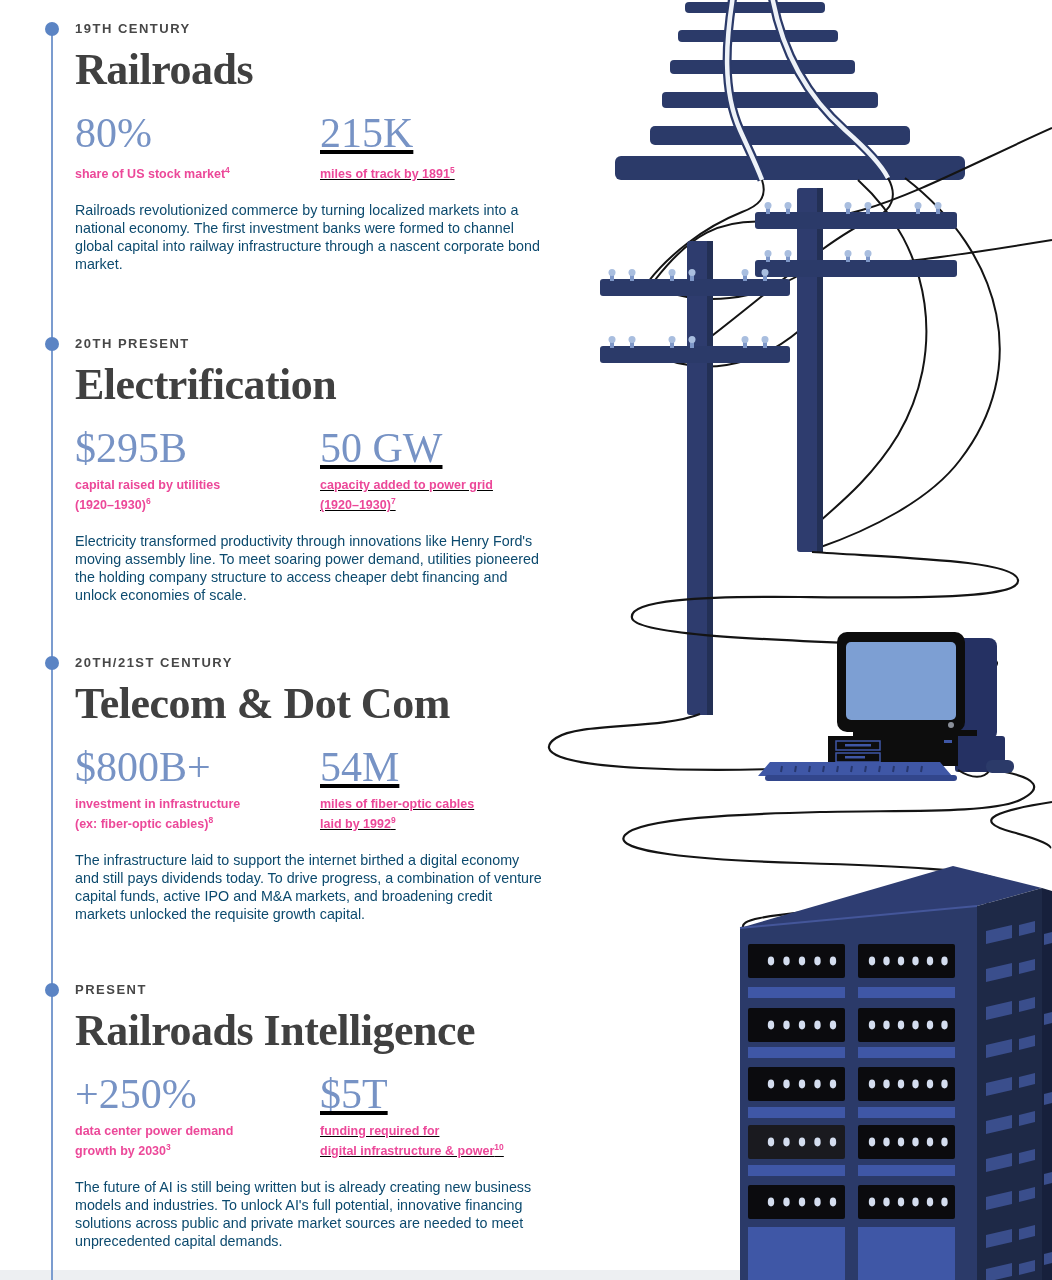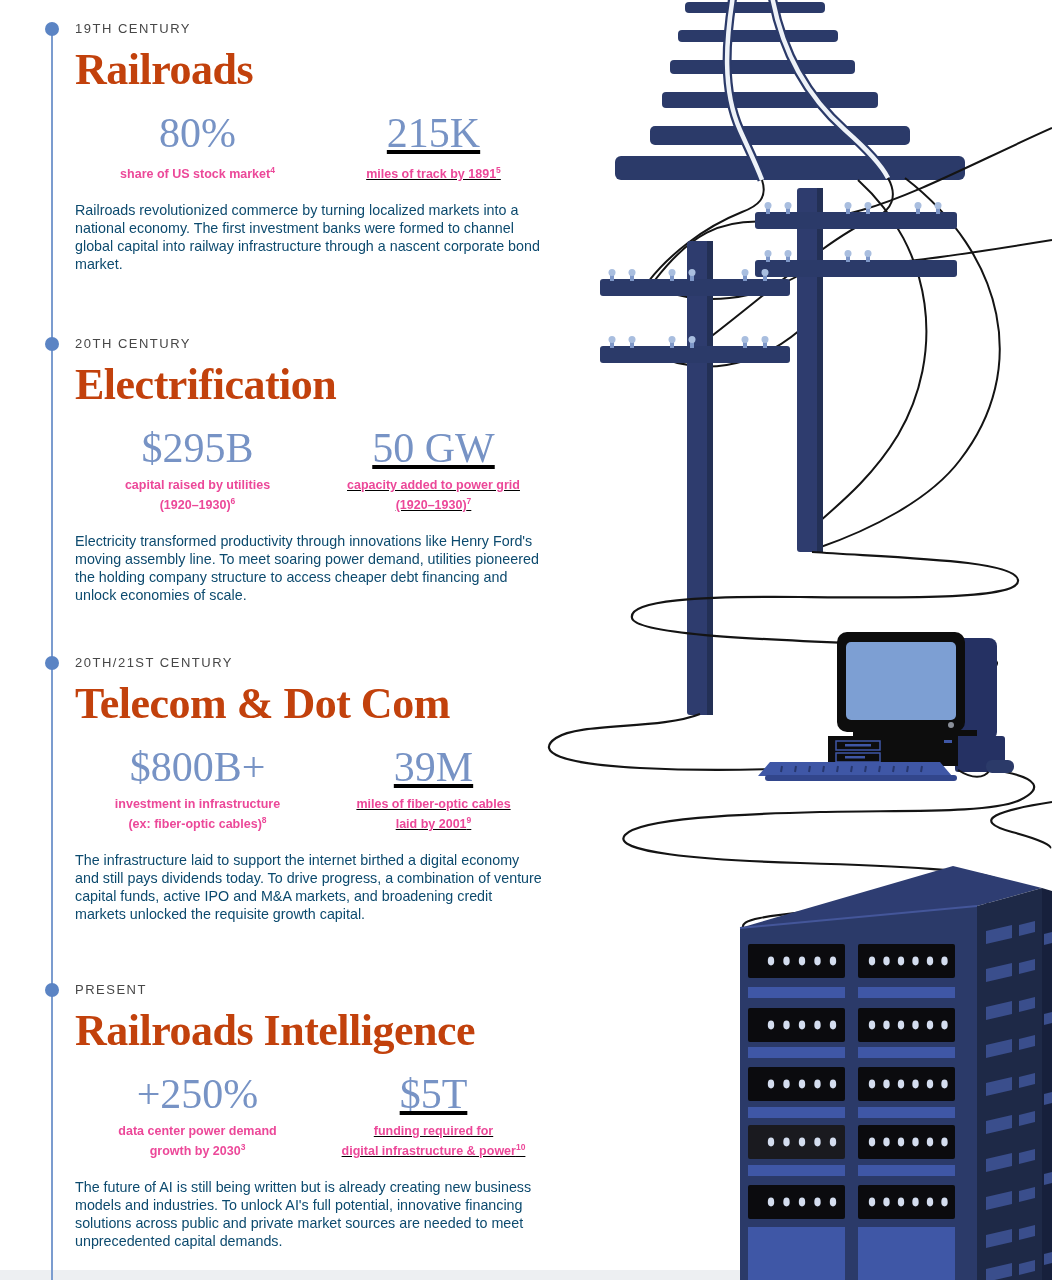--- a/index.html
+++ b/index.html
@@ -3,25 +3,25 @@
 <meta charset="utf-8">
 <style>
   html,body{margin:0;padding:0;background:#ffffff;}
   #canvas{position:relative;width:1052px;height:1280px;background:#ffffff;overflow:hidden;
           font-family:"Liberation Sans",sans-serif;}
   
   .tl-line{position:absolute;left:51px;top:29px;width:2px;height:1251px;background:#7b9ccf;z-index:3;}
   .tl-dot{position:absolute;left:45px;width:14px;height:14px;border-radius:50%;background:#5b84c4;z-index:4;}
   
   .tl-section{position:absolute;left:75px;width:472px;z-index:5;}
-  .eyebrow{font-size:13px;font-weight:normal;letter-spacing:1.5px;color:#474747;line-height:18px;}
+  .eyebrow{font-size:13px;font-weight:bold;letter-spacing:1.5px;color:#474747;line-height:18px;}
   .sec-title{margin:8px 0 0 0;font-family:"Liberation Serif",serif;font-weight:bold;
-             font-size:44px;line-height:48px;color:#c2410c;letter-spacing:-0.5px;}
+             font-size:44px;line-height:48px;color:#404040;letter-spacing:-0.5px;}
   .stats-row{display:flex;margin-top:14px;}
-  .stat{width:245px;text-align:center;}
+  .stat{width:245px;}
   .stat.second{width:227px;text-decoration:underline;}
   .stat-value{font-family:"Liberation Serif",serif;font-size:42px;line-height:50px;color:#7793c5;}
   .stat-label{margin-top:4px;font-size:12.5px;font-weight:bold;color:#ec4899;line-height:16px;
               white-space:pre-line;}
   .stat-label sup{font-size:8.5px;font-weight:bold;}
   .sec-body{margin-top:20px;font-size:14.3px;line-height:17.8px;color:#0c4a6e;}
   
   .bottom-strip{position:absolute;left:0;top:1270px;width:1052px;height:10px;background:#edeff2;z-index:1;}
   
   #illustration{position:absolute;left:540px;top:0;width:512px;height:1280px;z-index:2;}
@@ -47,21 +47,21 @@
       </div>
       <div class="stat second">
         <div class="stat-value">215K</div>
         <div class="stat-label"><span>miles of track by 1891</span><sup>5</sup></div>
       </div>
     </div>
     <p class="sec-body">Railroads revolutionized commerce by turning localized markets into a national economy. The first investment banks were formed to channel global capital into railway infrastructure through a nascent corporate bond market.</p>
   </section>
 
   <section class="tl-section" style="top:335px">
-    <div class="eyebrow">20TH CENTURY</div>
+    <div class="eyebrow">20TH PRESENT</div>
     <h2 class="sec-title">Electrification</h2>
     <div class="stats-row">
       <div class="stat">
         <div class="stat-value">$295B</div>
         <div class="stat-label"><span>capital raised by utilities
 (1920–1930)</span><sup>6</sup></div>
       </div>
       <div class="stat second">
         <div class="stat-value">50 GW</div>
         <div class="stat-label"><span>capacity added to power grid
@@ -74,23 +74,23 @@
   <section class="tl-section" style="top:654px">
     <div class="eyebrow">20TH/21ST CENTURY</div>
     <h2 class="sec-title">Telecom &amp; Dot Com</h2>
     <div class="stats-row">
       <div class="stat">
         <div class="stat-value">$800B+</div>
         <div class="stat-label"><span>investment in infrastructure
 (ex: fiber-optic cables)</span><sup>8</sup></div>
       </div>
       <div class="stat second">
-        <div class="stat-value">39M</div>
+        <div class="stat-value">54M</div>
         <div class="stat-label"><span>miles of fiber-optic cables
-laid by 2001</span><sup>9</sup></div>
+laid by 1992</span><sup>9</sup></div>
       </div>
     </div>
     <p class="sec-body">The infrastructure laid to support the internet birthed a digital economy and still pays dividends today. To drive progress, a combination of venture capital funds, active IPO and M&amp;A markets, and broadening credit markets unlocked the requisite growth capital.</p>
   </section>
 
   <section class="tl-section" style="top:981px">
     <div class="eyebrow">PRESENT</div>
     <h2 class="sec-title">Railroads Intelligence</h2>
     <div class="stats-row">
       <div class="stat">

